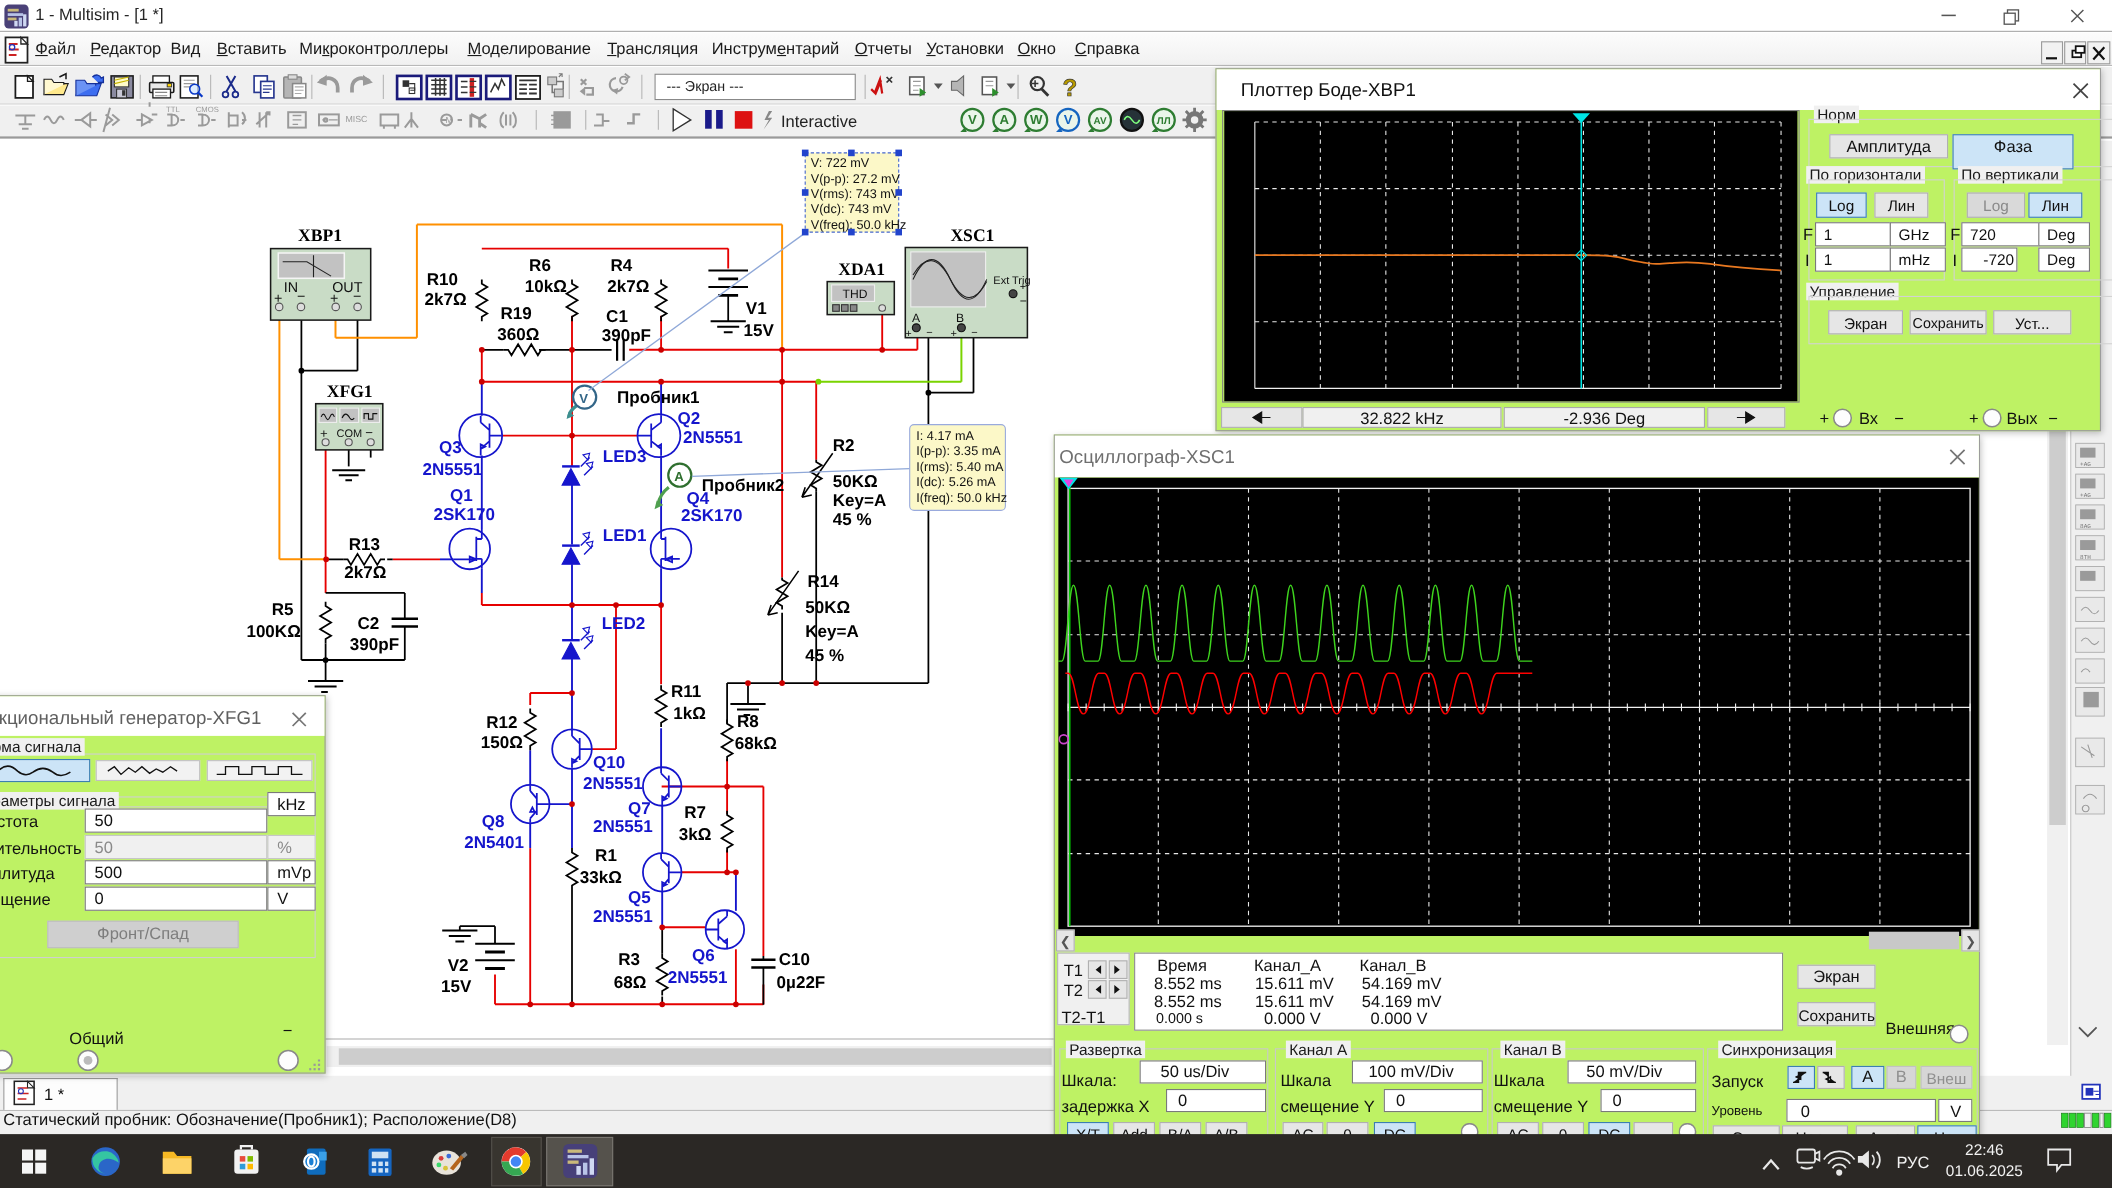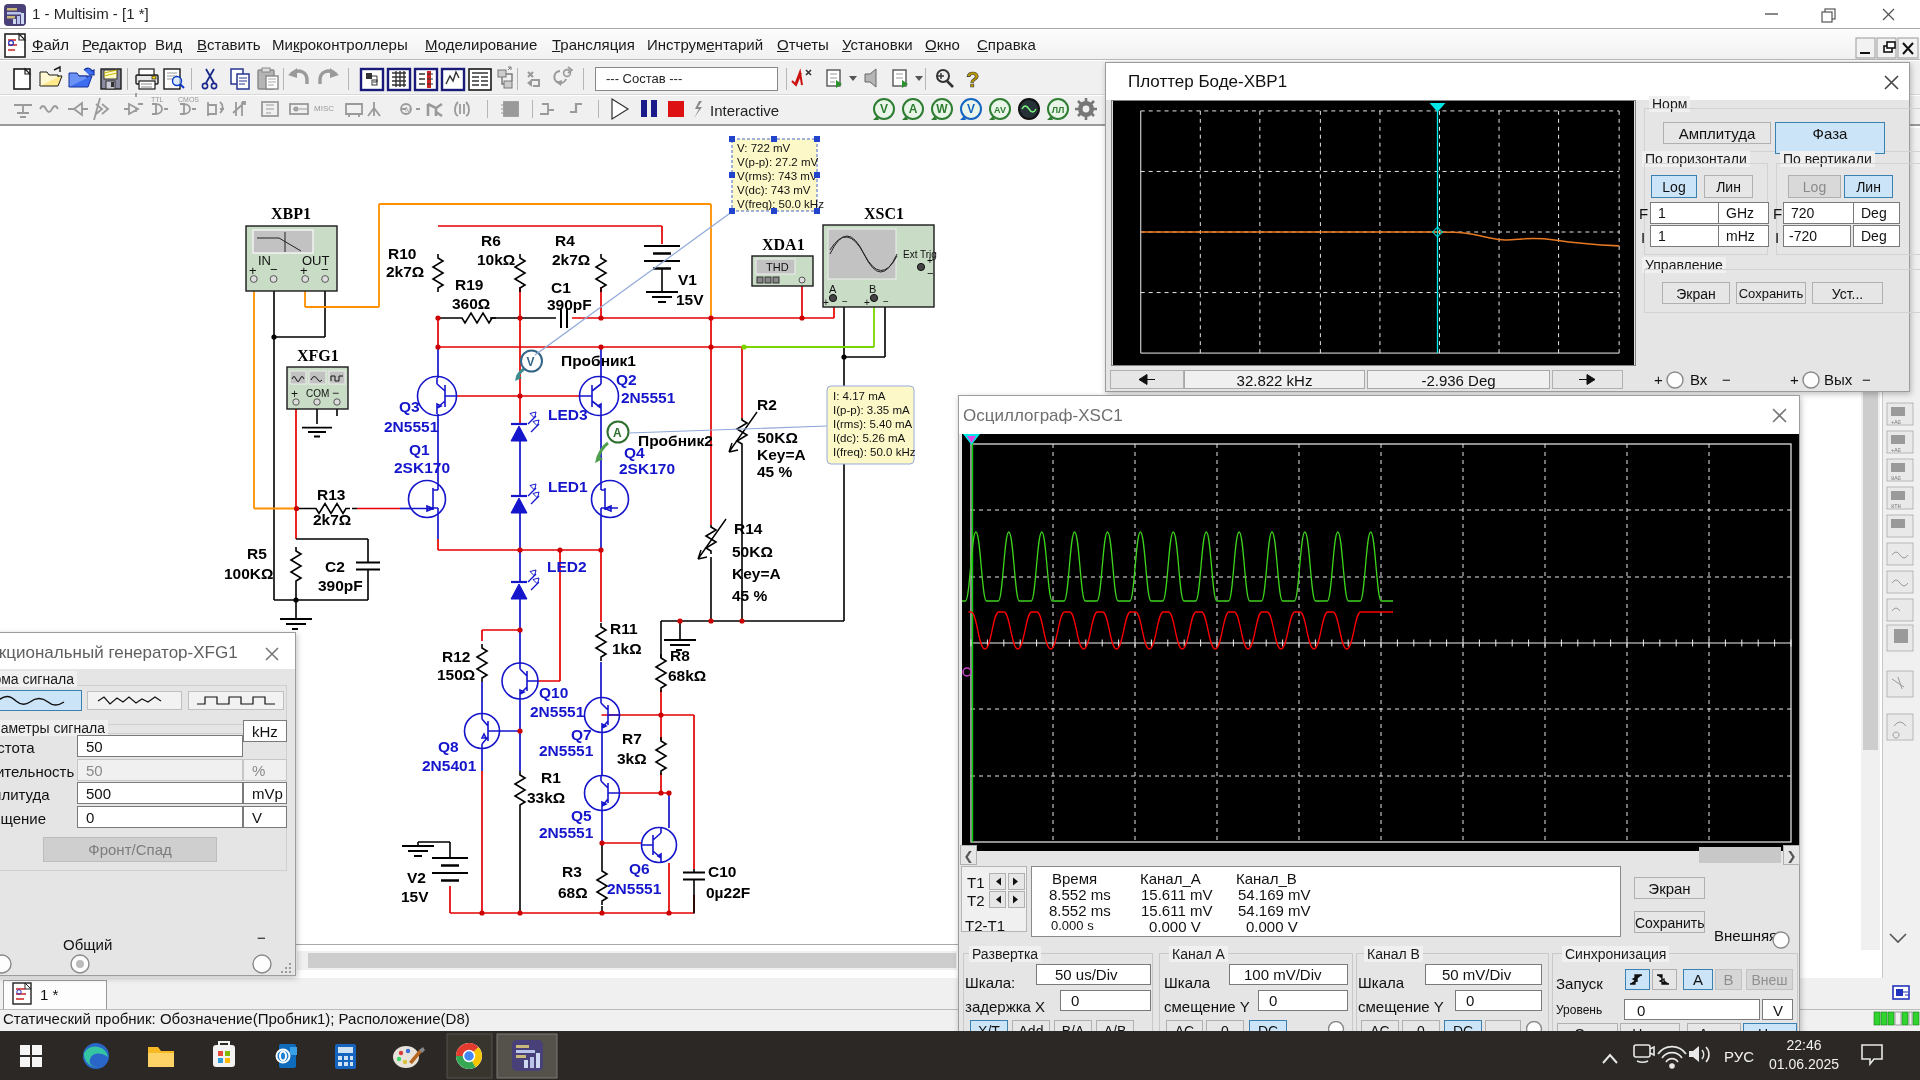--- a/index.html
+++ b/index.html
@@ -17,21 +17,21 @@
   #vscroll { left:1861px; top:128px; width:19px; height:822px; background:#f0f0f0; }
   #vthumb { left:1863px; top:390px; width:15px; height:360px; background:#cdcdcd; }
   #righttools { left:1882px; top:128px; width:38px; height:852px; background:#f0f0f0; border-left:1px solid #c8c8c8; }
   #hscroll { left:297px; top:951px; width:660px; height:19px; background:#f0f0f0; }
   #hthumb { left:308px; top:953px; width:648px; height:15px; background:#cdcdcd; }
   #tabbar { left:0; top:978px; width:1920px; height:32px; background:#f0f0f0; border-bottom:1px solid #bbb; }
   #tab1 { left:3px; top:980px; width:104px; height:29px; background:#fdfdfd; border:1px solid #9a9a9a; border-bottom:none; }
   #statusbar { left:0; top:1010px; width:1920px; height:21px; background:#f0f0f0; font-size:15px; color:#111; padding-left:3px; }
   #taskbar { left:0; top:1031px; width:1920px; height:49px; background:#2b2825; z-index:20; }
   
-  .win { position:absolute; background:#e5e5e5; border:1px solid #9c9c9c; box-shadow:1px 2px 6px rgba(0,0,0,0.25); z-index:5; }
+  .win { position:absolute; background:#bef264; border:1px solid #9c9c9c; box-shadow:1px 2px 6px rgba(0,0,0,0.25); z-index:5; }
   .wintitle { position:absolute; left:0; top:0; width:100%; height:34px; background:#ffffff; }
   .wintext { position:absolute; left:10px; top:8px; font-size:16px; }
   .closex { position:absolute; top:8px; width:16px; height:16px; }
   .gbox { position:absolute; border:1px solid #d9d9d9; }
   .gbl { position:absolute; font-size:13px; color:#1a1a1a; background:#f0f0f0; padding:0 3px; }
   .btn { position:absolute; background:#e6e6e6; border:1px solid #b0b0b0; font-size:13px; color:#111; text-align:center; }
   .btnsel { background:#cce4f7; border:1px solid #3c7fb1; }
   .tbox { position:absolute; background:#fff; border:1px solid #7a7a7a; font-size:13px; color:#111; }
   .lbl { position:absolute; font-size:13px; color:#111; }
 </style></head>
@@ -647,21 +647,21 @@
       <text x="548" y="492">LED1</text>
       <text x="547" y="572">LED2</text>
 </g>
 <g font-family="'Liberation Serif',serif" font-size="16" font-weight="bold" fill="#000">
   <text x="271" y="219">XBP1</text>
       <text x="297" y="361">XFG1</text>
       <text x="762" y="250">XDA1</text>
       <text x="864" y="219">XSC1</text>
 </g>
 </svg>
-<div class="abs" id="combo">--- Состав ---</div>
+<div class="abs" id="combo">--- Экран ---</div>
 <div class="abs" id="vscroll"></div>
 <div class="abs" id="vthumb"></div>
 <div class="abs" id="righttools"></div>
 <div class="abs" id="hscroll"></div>
 <div class="abs" id="hthumb"></div>
 <div class="abs" id="tabbar"></div>
 <div class="abs" id="tab1"></div>
 <div class="abs" id="statusbar">Статический пробник: Обозначение(Пробник1); Расположение(D8)</div>
 
 <div class="win" style="left:-36px;top:632px;width:332px;height:344px">
@@ -751,21 +751,21 @@
   <div class="lbl" style="left:533px;top:142px;font-size:15px">F</div>
   <div class="tbox" style="left:544px;top:139px;width:69px;height:22px;font-size:14px;padding:2px 0 0 7px">1</div>
   <div class="tbox" style="left:612px;top:139px;width:51px;height:22px;font-size:14px;padding:2px 0 0 7px">GHz</div>
   <div class="lbl" style="left:535px;top:166px;font-size:15px">I</div>
   <div class="tbox" style="left:544px;top:162px;width:69px;height:22px;font-size:14px;padding:2px 0 0 7px">1</div>
   <div class="tbox" style="left:612px;top:162px;width:51px;height:22px;font-size:14px;padding:2px 0 0 7px">mHz</div>
   <div class="lbl" style="left:667px;top:142px;font-size:15px">F</div>
   <div class="tbox" style="left:677px;top:139px;width:71px;height:22px;font-size:14px;padding:2px 0 0 7px">720</div>
   <div class="tbox" style="left:747px;top:139px;width:47px;height:22px;font-size:14px;padding:2px 0 0 7px">Deg</div>
   <div class="lbl" style="left:669px;top:166px;font-size:15px">I</div>
-  <div class="tbox" style="left:677px;top:162px;width:68px;height:22px;font-size:14px;padding:2px 0 0 5px">-720</div>
+  <div class="tbox" style="left:677px;top:162px;width:51px;height:22px;font-size:14px;padding:2px 0 0 19px">-720</div>
   <div class="tbox" style="left:747px;top:162px;width:47px;height:22px;font-size:14px;padding:2px 0 0 7px">Deg</div>
   <div class="gbl" style="left:536px;top:194px;font-size:14px">Управление</div>
   <div class="gbox" style="left:538px;top:206px;width:360px;height:44px;border-color:#d2d2d2"></div>
   <div class="btn" style="left:556px;top:219px;width:68px;height:22px;font-size:14px;padding-top:3px">Экран</div>
   <div class="btn" style="left:630px;top:219px;width:70px;height:22px;font-size:13px;padding-top:3px">Сохранить</div>
   <div class="btn" style="left:706px;top:219px;width:71px;height:22px;font-size:14px;padding-top:3px">Уст...</div>
   <div class="btn" style="left:4px;top:307px;width:74px;height:19px"><svg width="72" height="17">
         <path d="M44 8.5 H28 M28 8.5 l8-5 v10 z" fill="#111" stroke="#111"></path>
       </svg></div>
   <div class="tbox" style="left:78px;top:307px;width:181px;height:19px;background:#f0f0f0;border-color:#a8a8a8;text-align:center;font-size:15px;padding-top:1px">32.822 kHz</div>

